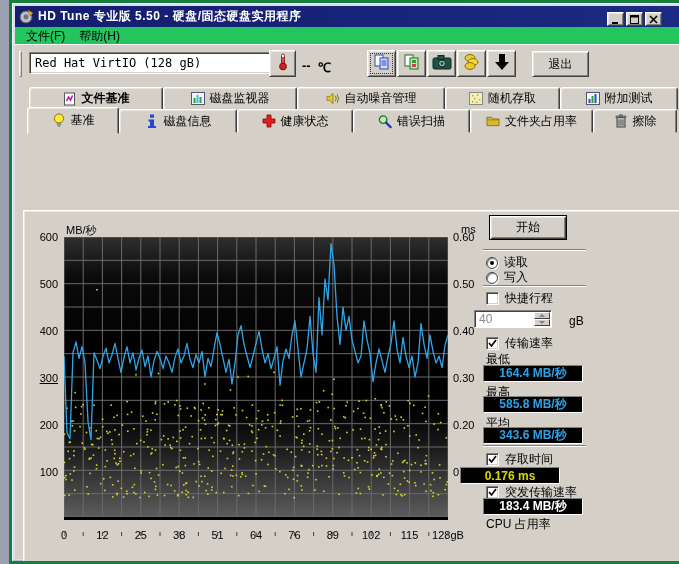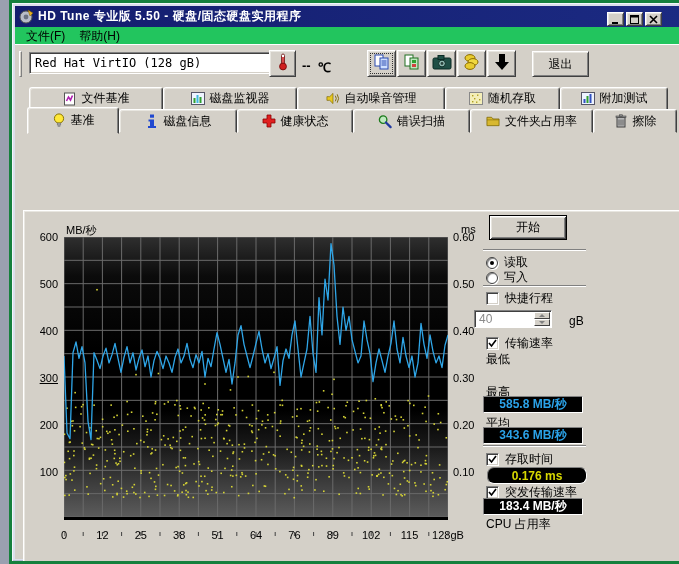--- a/index.html
+++ b/index.html
@@ -175,21 +175,21 @@
             </svg></span>
         </div>
       </div>
     <div class="exit-btn">
       <span>退出</span>
     </div>
   </div>
 
   <div class="client">
     <div id="tabrow1">
-        <div class="tab" style="left: 14px; width: 134px; top: 6px; height: 23px; z-index: 1;">
+        <div class="tab" style="left: 14px; width: 134px; top: 6px; height: 23px; z-index: 1; font-weight: bold;">
           <span class="ticon">
             <svg width="13" height="14" viewBox="0 0 13 14">
               <rect x="1.5" y="1" width="10" height="12" fill="#fff" stroke="#555"></rect>
               <path d="M3.5 9 L5.5 5 L7.5 8 L9.5 3.5" stroke="#b020b0" stroke-width="1.6" fill="none"></path>
             </svg>
           </span>
           <span>文件基准</span>
         </div>
         <div class="tab" style="left: 148px; width: 134px; top: 6px; height: 23px; z-index: 1;">
           <span class="ticon">
@@ -220,21 +220,21 @@
                 <rect x="8" y="2.5" width="1.4" height="1.4"></rect>
                 <rect x="5" y="6" width="1.4" height="1.4"></rect>
                 <rect x="10" y="7" width="1.4" height="1.4"></rect>
                 <rect x="3" y="9" width="1.4" height="1.4"></rect>
                 <rect x="7" y="9.5" width="1.4" height="1.4"></rect>
               </g>
             </svg>
           </span>
           <span>随机存取</span>
         </div>
-        <div class="tab" style="left: 545px; width: 108px; top: 6px; height: 23px; z-index: 1;">
+        <div class="tab" style="left: 545px; width: 118px; top: 6px; height: 23px; z-index: 1;">
           <span class="ticon">
             <svg width="14" height="13" viewBox="0 0 14 13">
               <rect x="0.5" y="0.5" width="13" height="12" fill="#eef4ff" stroke="#556"></rect>
               <rect x="2.5" y="7" width="2" height="4" fill="#3050c0"></rect>
               <rect x="5.5" y="4" width="2" height="7" fill="#30a030"></rect>
               <rect x="8.5" y="2" width="2" height="9" fill="#3050c0"></rect>
             </svg>
           </span>
           <span>附加测试</span>
         </div>
@@ -958,40 +958,43 @@
       <div class="ctl-row" style="left:462px;top:124px;">
         <span class="cbx">
           <svg width="9" height="9" viewBox="0 0 9 9">
               <path d="M1 4 L3.5 7 L8 1" stroke="#000" stroke-width="1.6" fill="none"></path>
             </svg>
         </span>
         <span class="label">传输速率</span>
       </div>
 
       <span class="label" style="position:absolute;left:462px;top:140px;">最低</span>
+      <div class="valuebox v-blue" style="left:459px;top:154px;">
+          <span>164.4 MB/秒</span>
+        </div>
       <span class="label" style="position:absolute;left:462px;top:173px;">最高</span>
       <div class="valuebox v-blue" style="left:459px;top:185px;">
           <span>585.8 MB/秒</span>
         </div>
       <span class="label" style="position:absolute;left:462px;top:204px;">平均</span>
       <div class="valuebox v-blue" style="left:459px;top:216px;">
           <span>343.6 MB/秒</span>
         </div>
 
       <div class="sep" style="left:459px;top:234px;width:103px;"></div>
 
       <div class="ctl-row" style="left:462px;top:240px;">
         <span class="cbx">
           <svg width="9" height="9" viewBox="0 0 9 9">
               <path d="M1 4 L3.5 7 L8 1" stroke="#000" stroke-width="1.6" fill="none"></path>
             </svg>
         </span>
         <span class="label">存取时间</span>
       </div>
-      <div class="valuebox v-yellow" style="left:463px;top:256px;border-radius:7px;">
+      <div class="valuebox v-yellow" style="left:436px;top:256px;">
           <span>0.176 ms</span>
         </div>
 
       <div class="ctl-row" style="left:462px;top:273px;">
         <span class="cbx">
           <svg width="9" height="9" viewBox="0 0 9 9">
               <path d="M1 4 L3.5 7 L8 1" stroke="#000" stroke-width="1.6" fill="none"></path>
             </svg>
         </span>
         <span class="label">突发传输速率</span>

